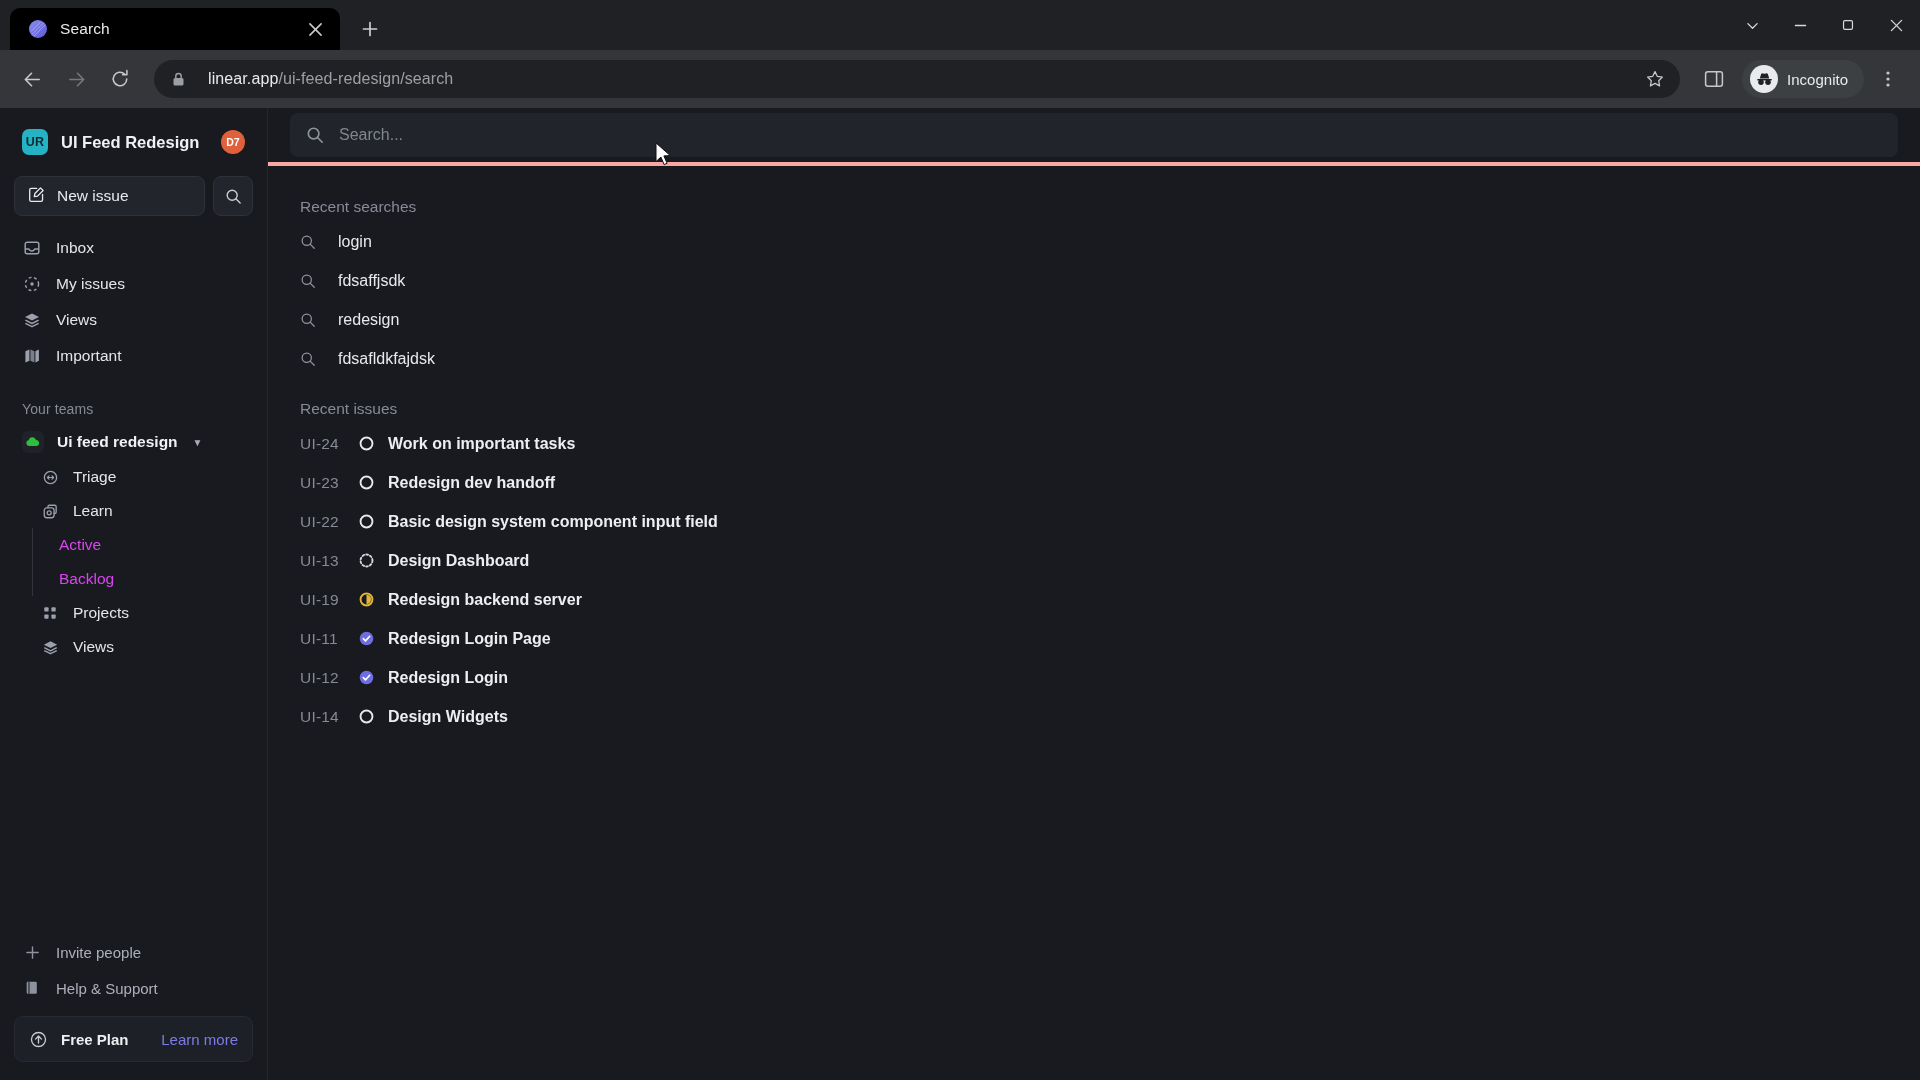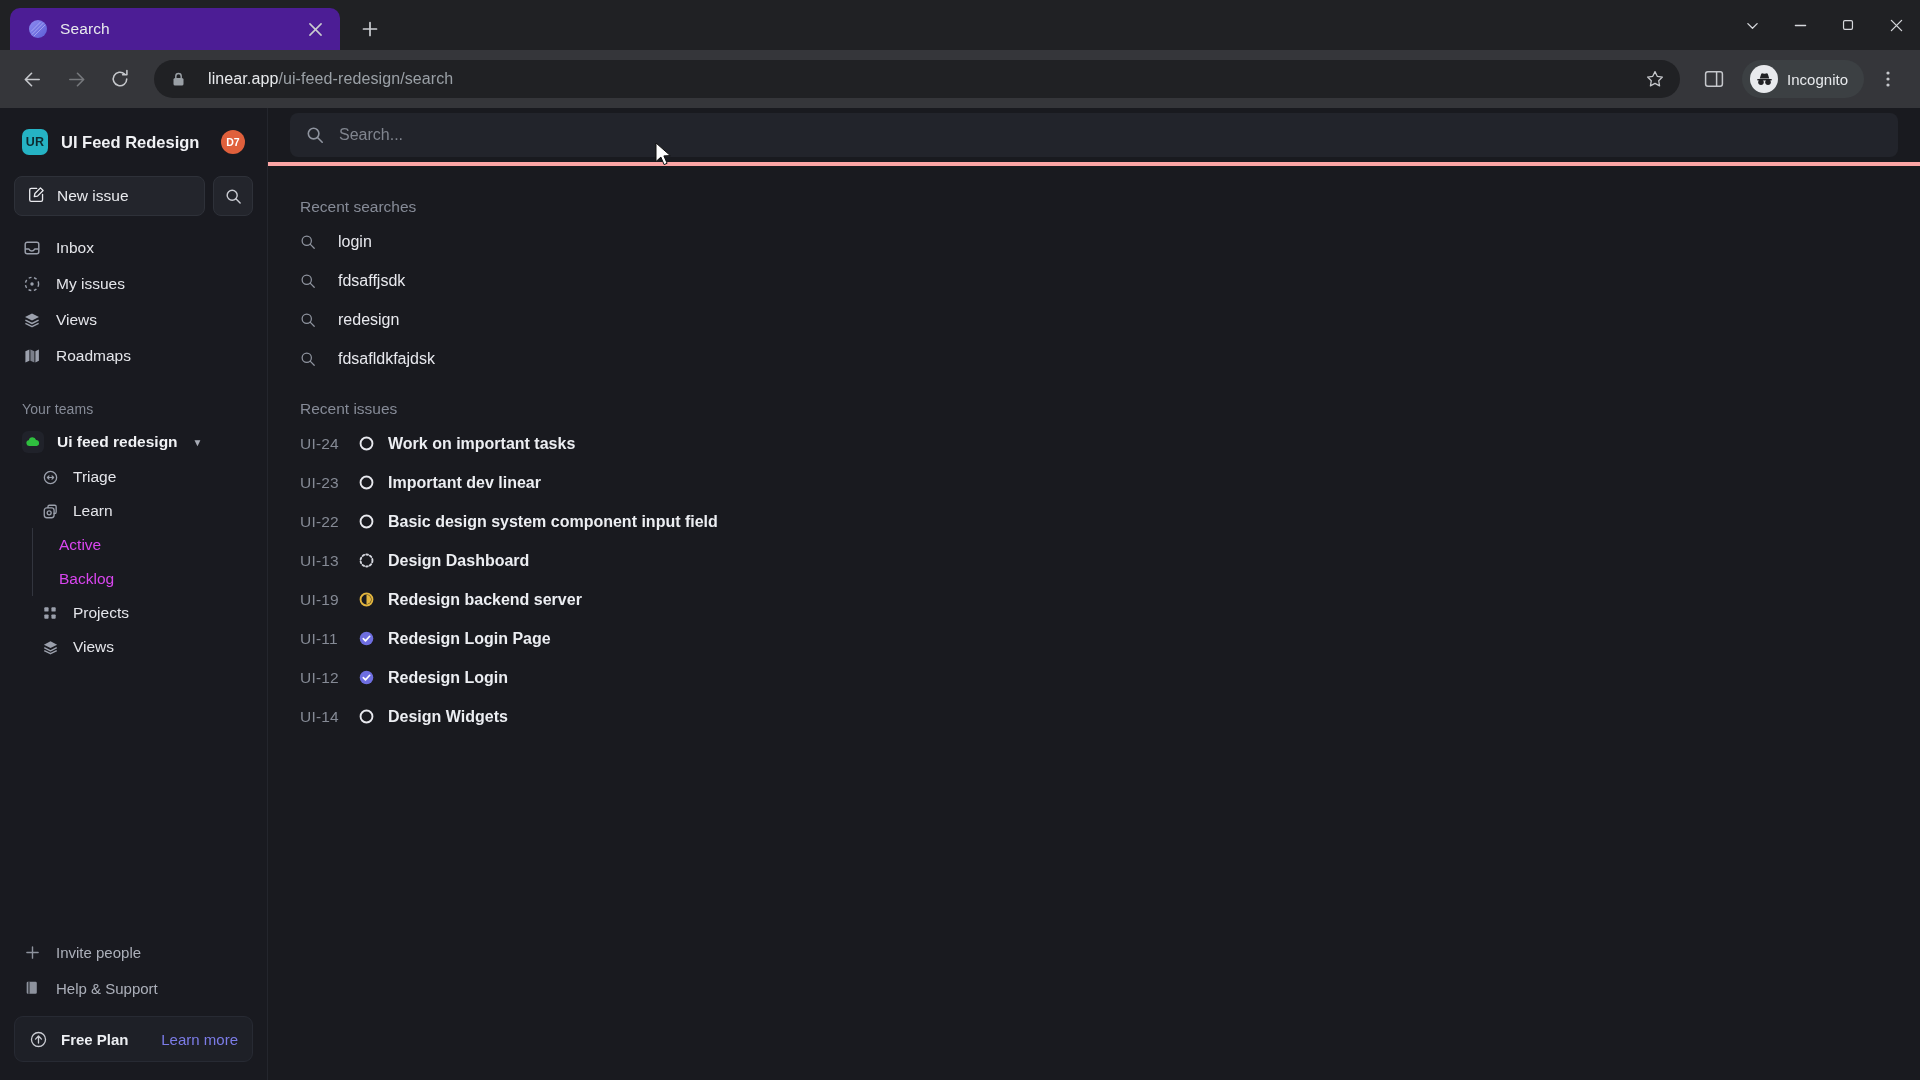--- a/index.html
+++ b/index.html
@@ -12,21 +12,21 @@
   }
 
   
   .browser { width:1920px; height:1080px; display:flex; flex-direction:column; }
 
   .tabstrip {
     height:50px; background:#202124; display:flex; align-items:flex-end;
     padding-left:10px; position:relative; flex:0 0 50px;
   }
   .tab {
-    width:330px; height:42px; background:#4c1d95; border-radius:10px 10px 0 0;
+    width:330px; height:42px; background:#000000; border-radius:10px 10px 0 0;
     display:flex; align-items:center; padding:0 12px 0 18px; gap:12px; position:relative;
   }
   .tab-favicon { width:20px; height:20px; flex:0 0 20px; display:block; }
   .tab-title {
     flex:1; font-size:15.5px; color:#e8eaed; white-space:nowrap; overflow:hidden;
     text-overflow:ellipsis; letter-spacing:.1px;
   }
   .tab-close {
     width:26px; height:26px; border-radius:50%; display:flex; align-items:center;
     justify-content:center; flex:0 0 26px; color:#c9cbcf;
@@ -353,21 +353,21 @@
           <span>Views</span>
         </div>
         <div class="nav-item">
           <span class="ico">
             <svg width="18" height="18" viewBox="0 0 18 18">
                 <path d="M2.4 4.2 L6.4 2.6 V13.8 L2.4 15.4z" fill="currentColor"></path>
                 <path d="M7.4 2.6 L11.4 4.2 V15.4 L7.4 13.8z" fill="currentColor" opacity=".75"></path>
                 <path d="M12.4 4.2 L15.9 2.6 V13.8 L12.4 15.4z" fill="currentColor"></path>
               </svg>
           </span>
-          <span>Roadmaps</span>
+          <span>Important</span>
         </div>
       </div>
 
       <div class="section-label">Your teams</div>
 
       <div class="team-row">
         <span class="team-avatar">
           <svg width="16" height="16" viewBox="0 0 18 18">
               <path d="M4.6 13.4 a3.2 3.2 0 0 1 -.4 -6.35 a4.3 4.3 0 0 1 8.25 -.35 a3.4 3.4 0 0 1 .75 6.7z" fill="#2fbf3f"></path>
             </svg>
@@ -526,21 +526,21 @@
           <span class="issue-title">Work on important tasks</span>
         </div>
 
         <div class="issue-row">
           <span class="issue-key">UI-23</span>
           <span class="issue-status">
             <svg width="17" height="17" viewBox="0 0 18 18">
                 <circle cx="9" cy="9" r="6.3" stroke="#e8e9ee" stroke-width="2" fill="none"></circle>
               </svg>
           </span>
-          <span class="issue-title">Important dev linear</span>
+          <span class="issue-title">Redesign dev handoff</span>
         </div>
 
         <div class="issue-row">
           <span class="issue-key">UI-22</span>
           <span class="issue-status">
             <svg width="17" height="17" viewBox="0 0 18 18">
                 <circle cx="9" cy="9" r="6.3" stroke="#e8e9ee" stroke-width="2" fill="none"></circle>
               </svg>
           </span>
           <span class="issue-title">Basic design system component input field</span>

